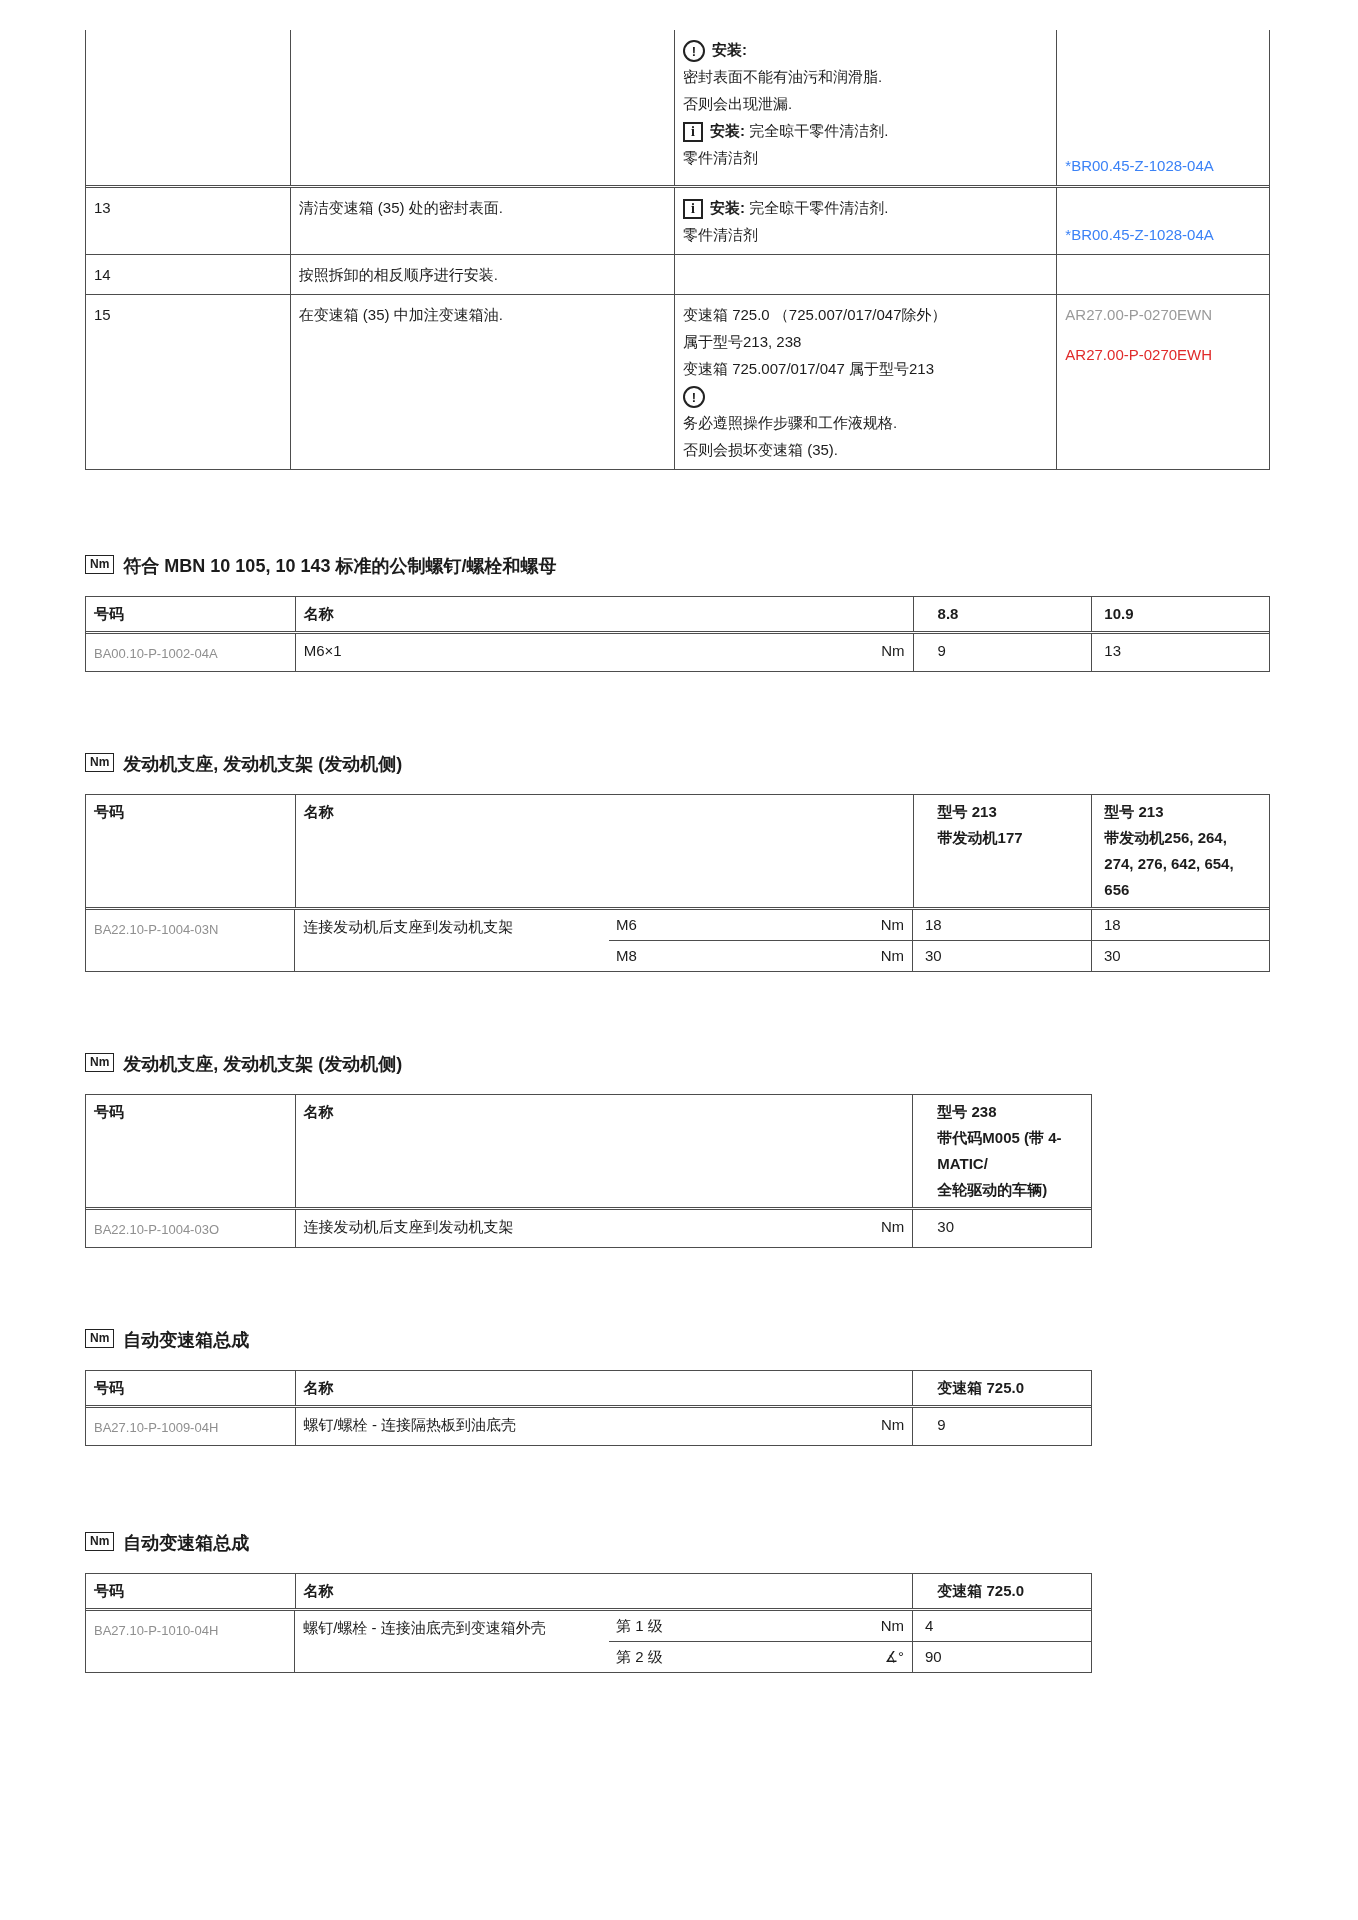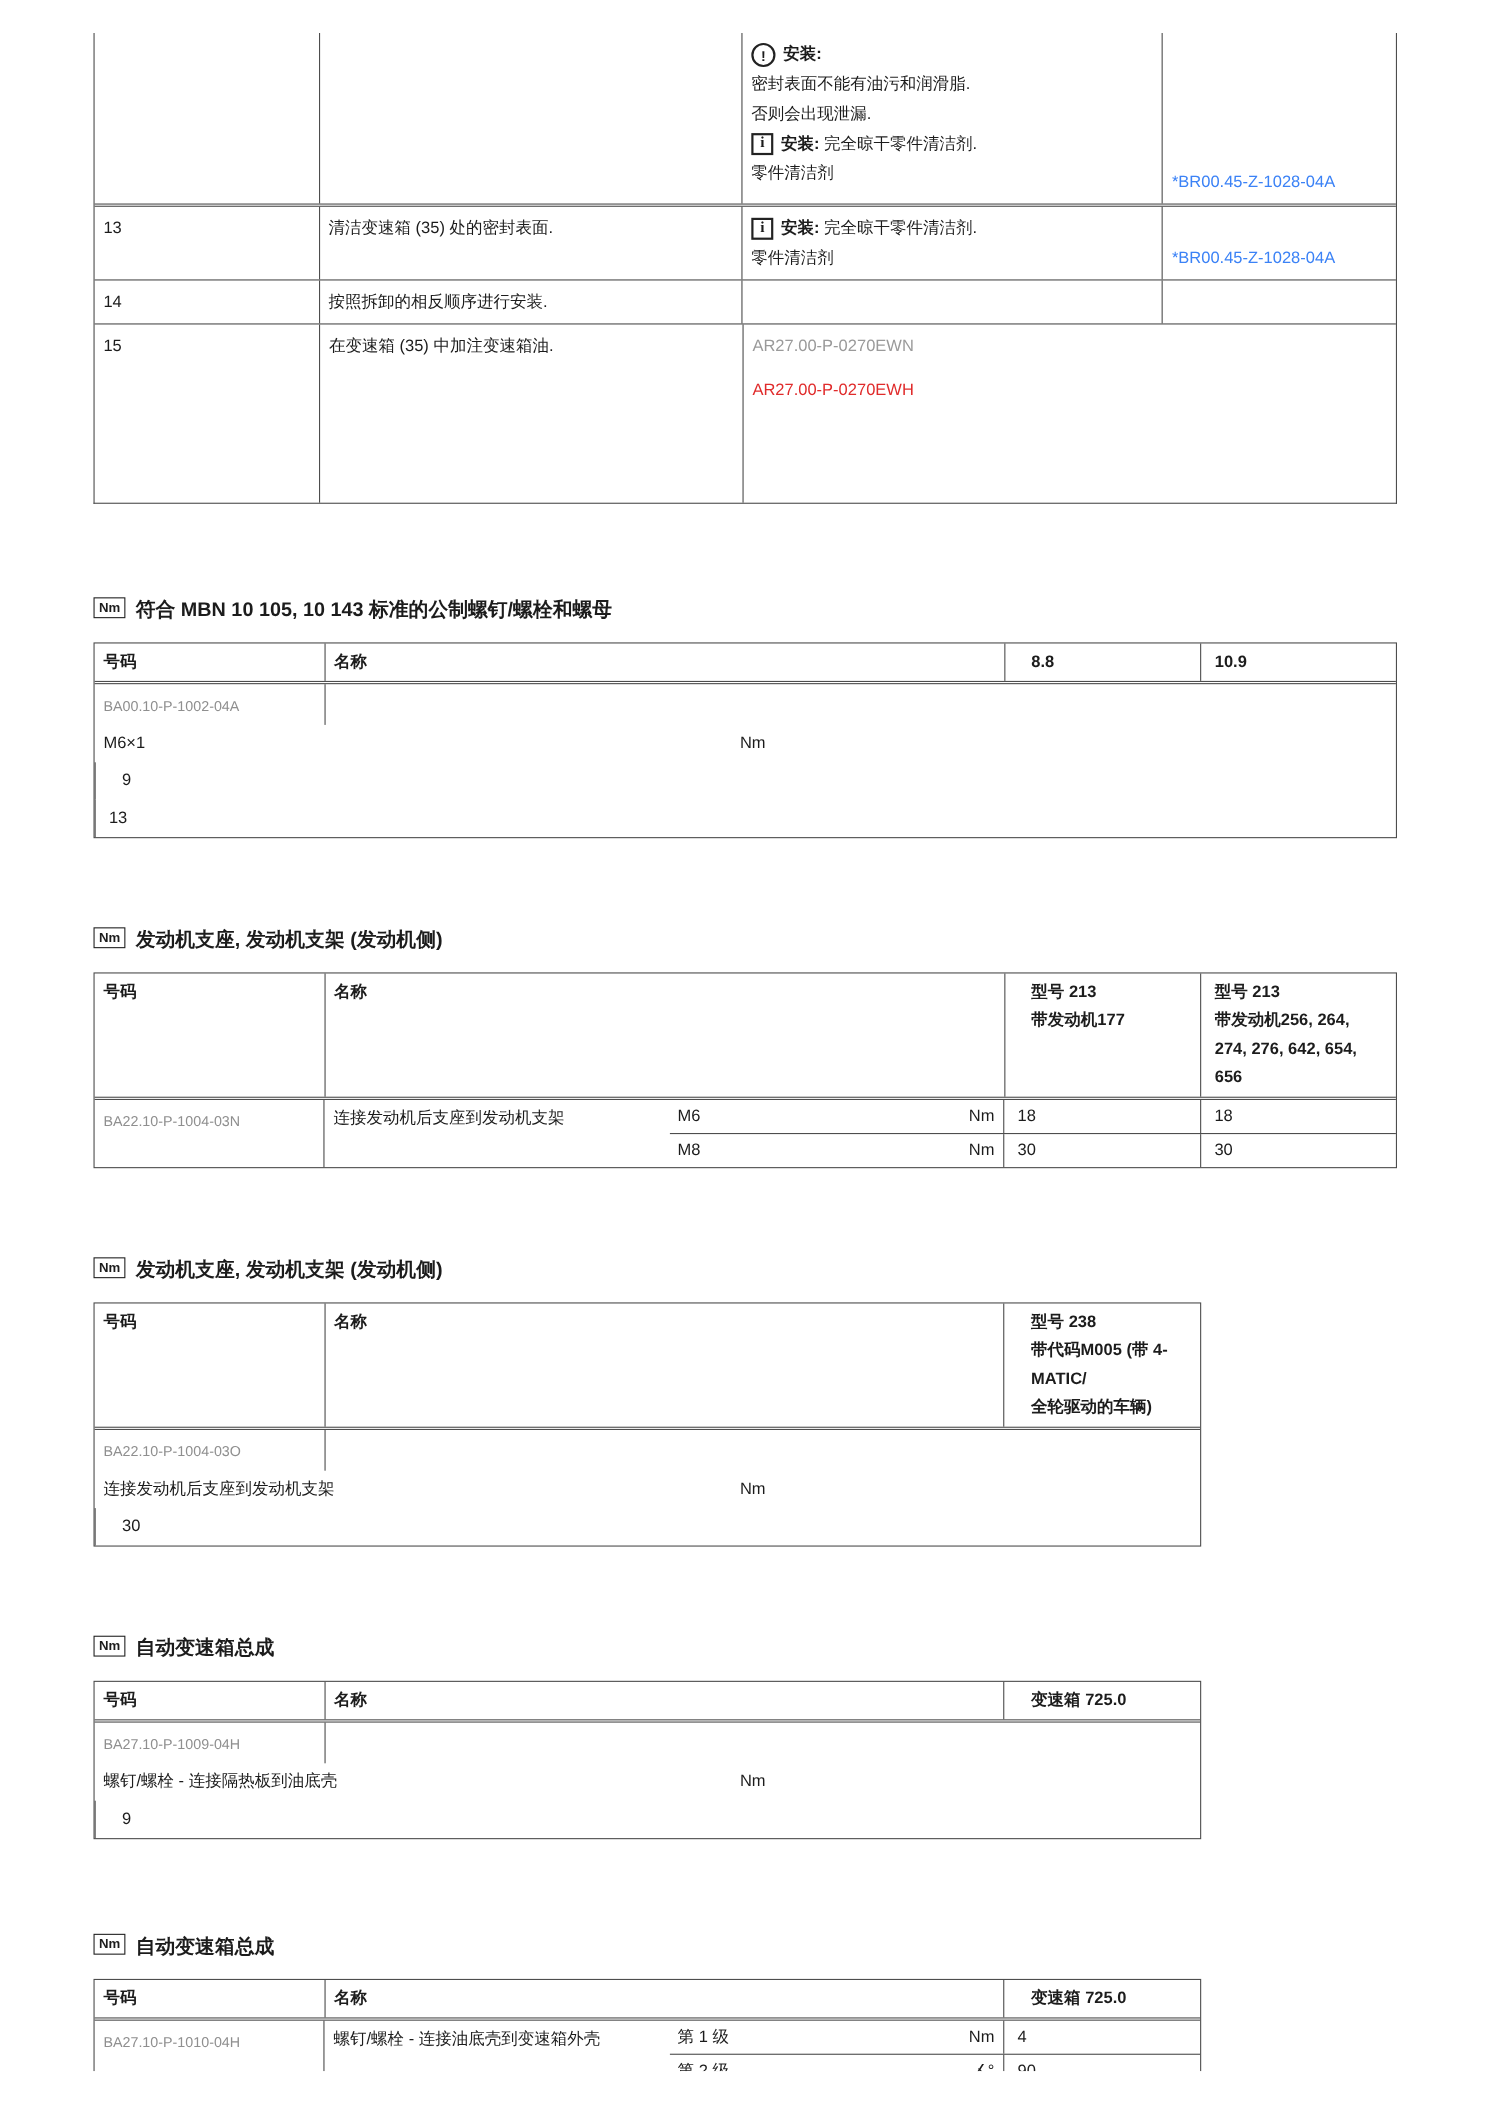--- a/index.html
+++ b/index.html
@@ -54,21 +54,21 @@
   .ttable{border:1px solid var(--border);margin-top:18px;font-size:15px;}
   .w-wide{width:1185px;}
   .w-narrow{width:1007px;}
   .trow{display:flex;}
   .thead{border-bottom:3px double var(--border);font-weight:bold;}
   .tc{padding:4px 8px;line-height:26px;}
   .ck{width:210px;border-right:1px solid var(--border);}
   .cn{width:618px;}
   .cv{width:179px;border-left:1px solid var(--border);padding-left:24px;}
   .cv2{width:178px;border-left:1px solid var(--border);padding-left:12px;}
-  .tbody{min-height:28px;flex-direction:column;}
+  .tbody{min-height:28px;}
   .code-cell{font-size:13px;color:var(--gray-code);padding-top:7px;}
   .name-flex{display:flex;justify-content:space-between;}
   .unit-r{text-align:right;}
   
   .descc{width:315px;padding:4px 8px;line-height:26px;}
   .stack{flex:1;display:flex;flex-direction:column;}
   .srow{display:flex;min-height:29px;}
   .srow + .srow{border-top:1px solid var(--border);}
   .spec{width:245px;padding:2px 7px;line-height:26px;}
   .sunit{width:58px;text-align:right;padding:2px 8px;line-height:26px;}
@@ -118,20 +118,28 @@
       <div class="prow row-14">
         <div class="pc pc1">14</div>
         <div class="pc pc2">按照拆卸的相反顺序进行安装.</div>
         <div class="pc pc3"></div>
         <div class="pc pc4"></div>
       </div>
 
       <div class="prow row-15">
         <div class="pc pc1">15</div>
         <div class="pc pc2">在变速箱 (35) 中加注变速箱油.</div>
+        <div class="pc pc3">
+          <div class="ln">变速箱 725.0 （725.007/017/047除外）</div>
+          <div class="ln">属于型号213, 238</div>
+          <div class="ln">变速箱 725.007/017/047 属于型号213</div>
+          <div class="ln"><span class="icon-caution">!</span></div>
+          <div class="ln">务必遵照操作步骤和工作液规格.</div>
+          <div class="ln">否则会损坏变速箱 (35).</div>
+        </div>
         <div class="pc pc4">
           <div class="ln code-gray">AR27.00-P-0270EWN</div>
           <div class="ln code-red" style="margin-top:13px;">AR27.00-P-0270EWH</div>
         </div>
       </div>
     </div>
 
     <div class="section sec1">
       <div>
         <span class="nm-badge">Nm</span><span class="section-title">符合 MBN 10 105, 10 143 标准的公制螺钉/螺栓和螺母</span>

